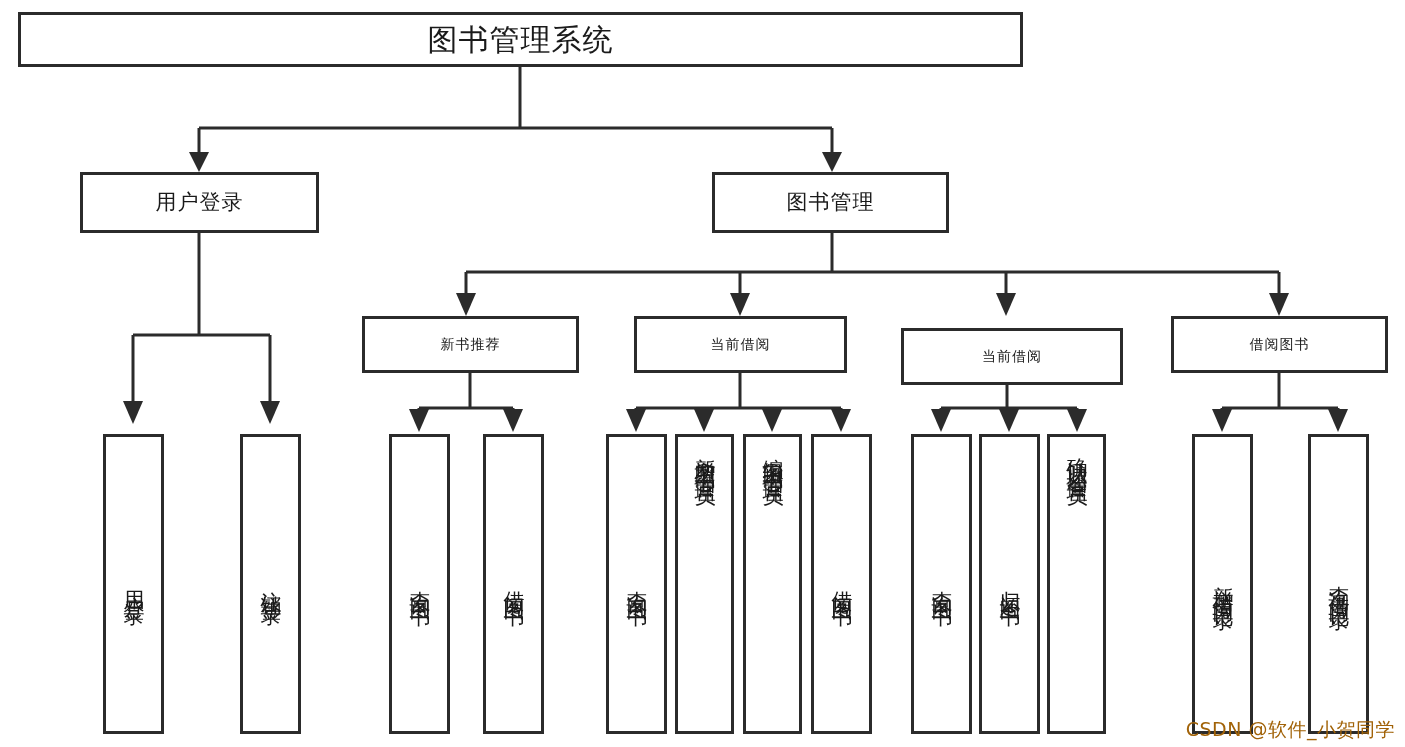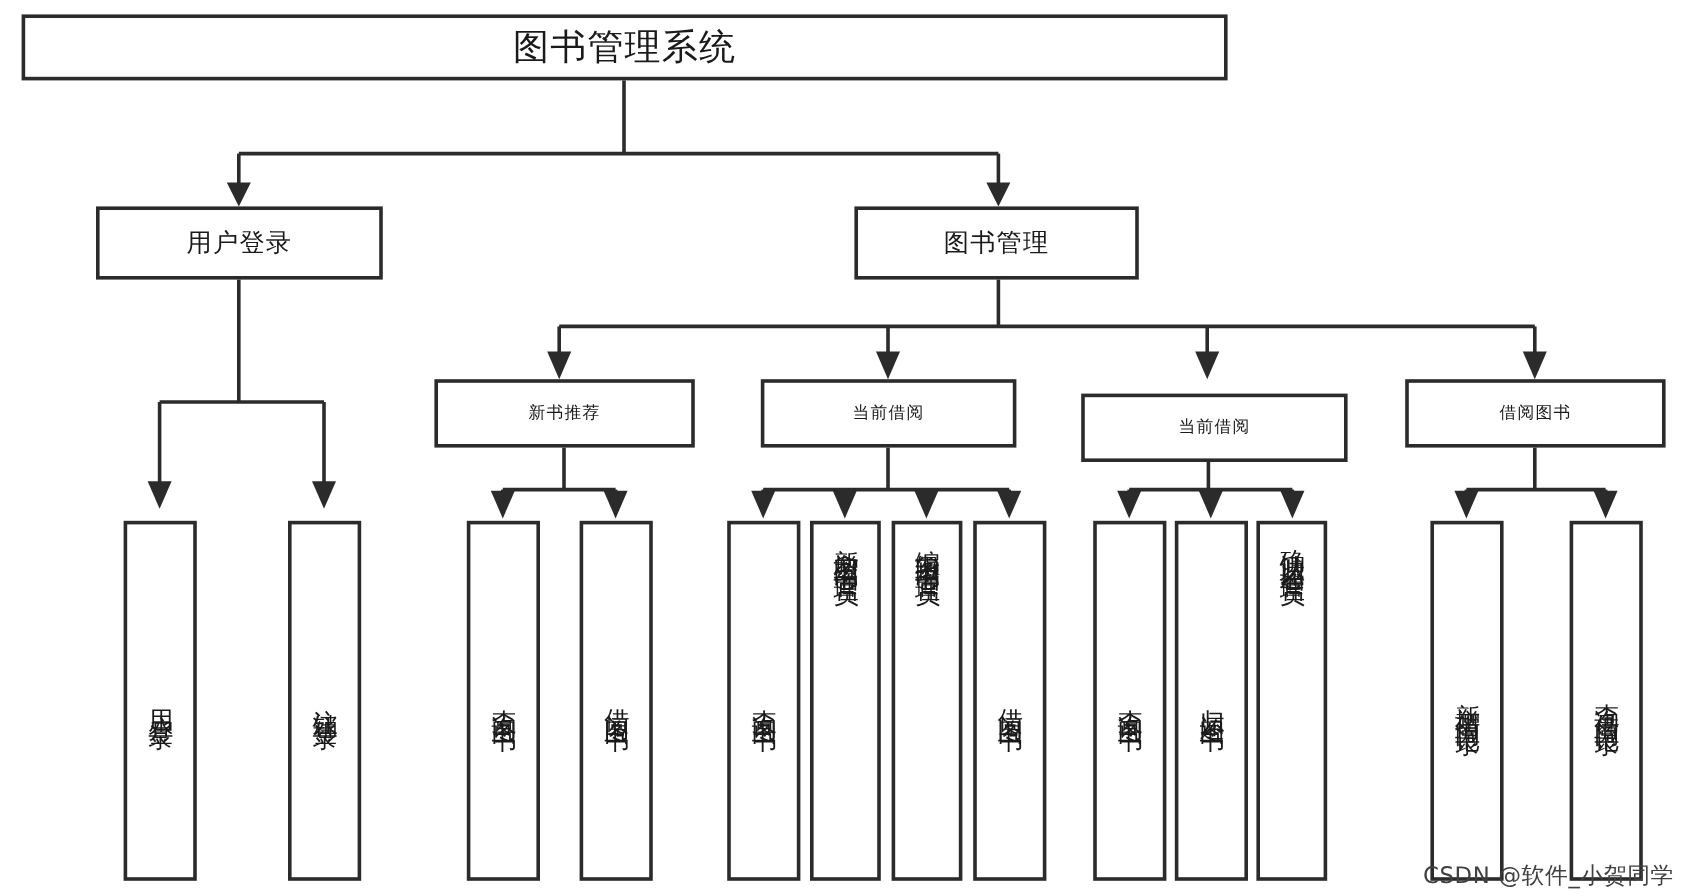--- a/index.html
+++ b/index.html
@@ -76,21 +76,21 @@
   .node.leaf.tall .vtext{
     letter-spacing:4px;
   }
 
   
   #watermark{
     position:absolute;
     right:10px;
     bottom:4px;
     font-size:19px;
-    color:#404040;
+    color:#a16207;
     letter-spacing:0.5px;
     white-space:nowrap;
   }
 </style>
 </head>
 <body>
 
 <div id="canvas">
 
   <svg id="wires" viewBox="0 0 1405 747" width="1405" height="747">

